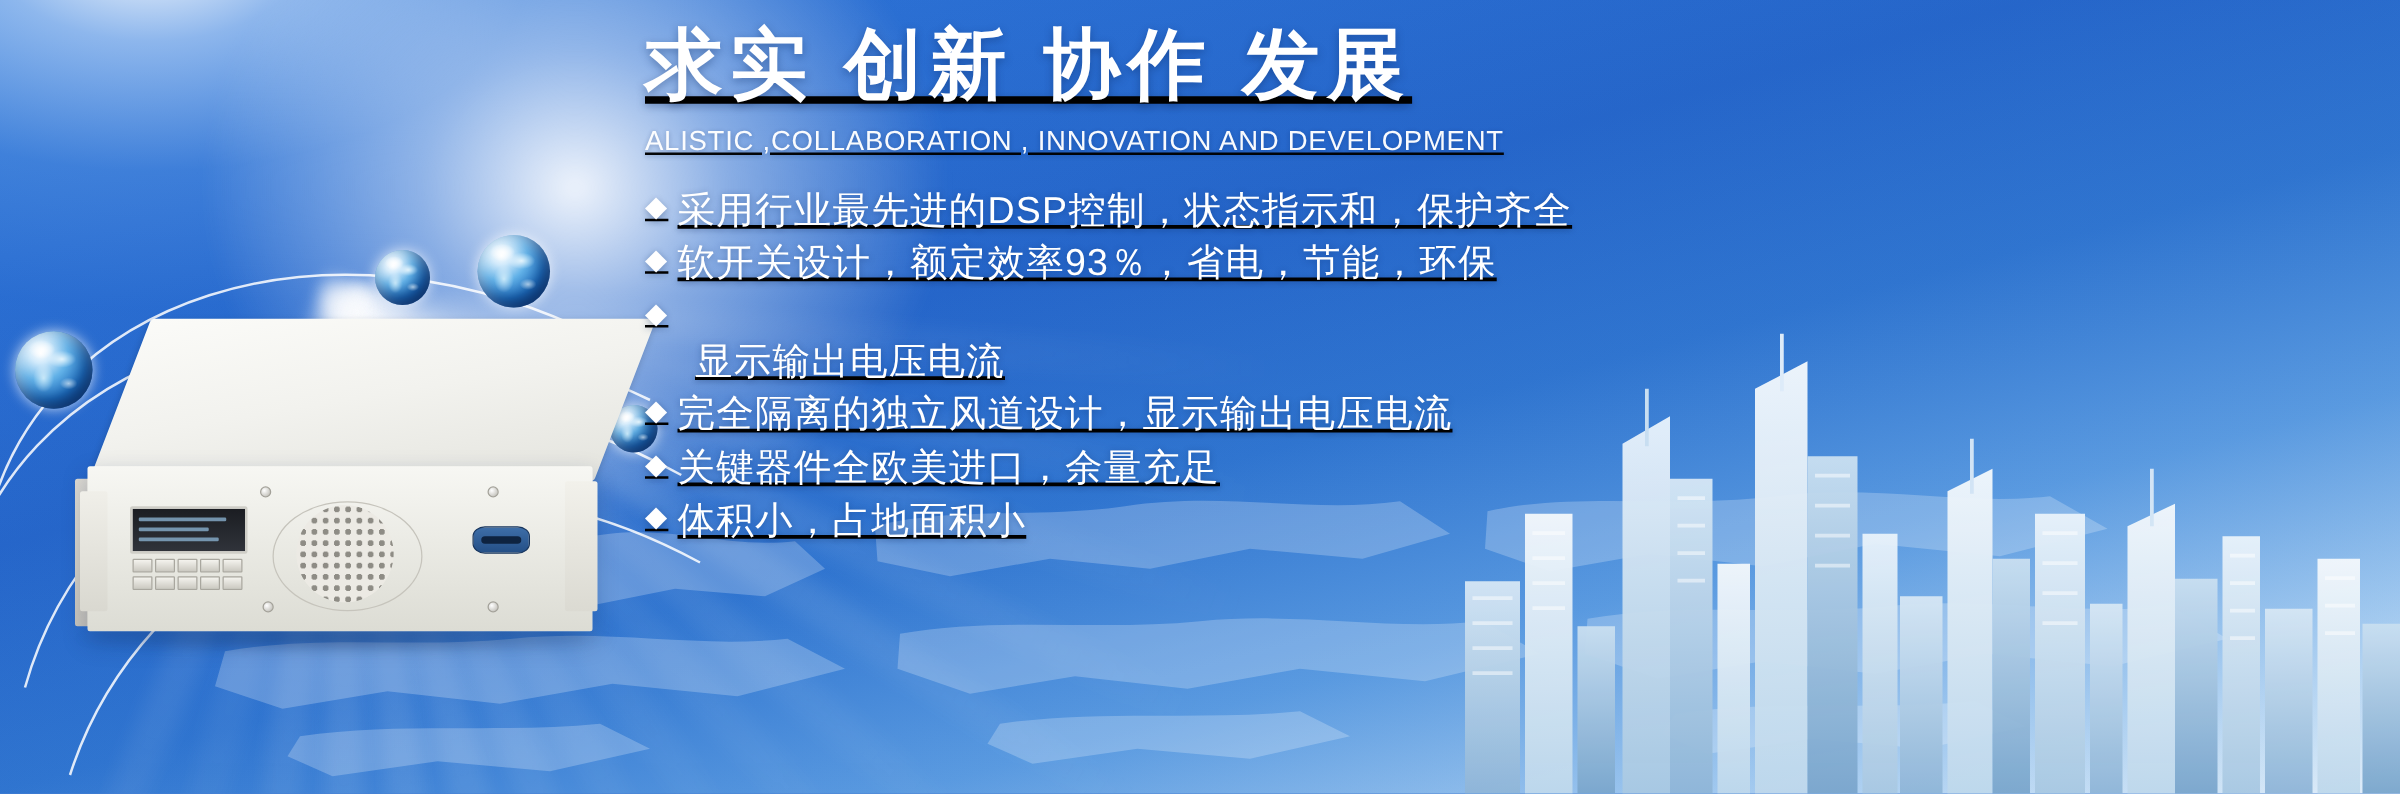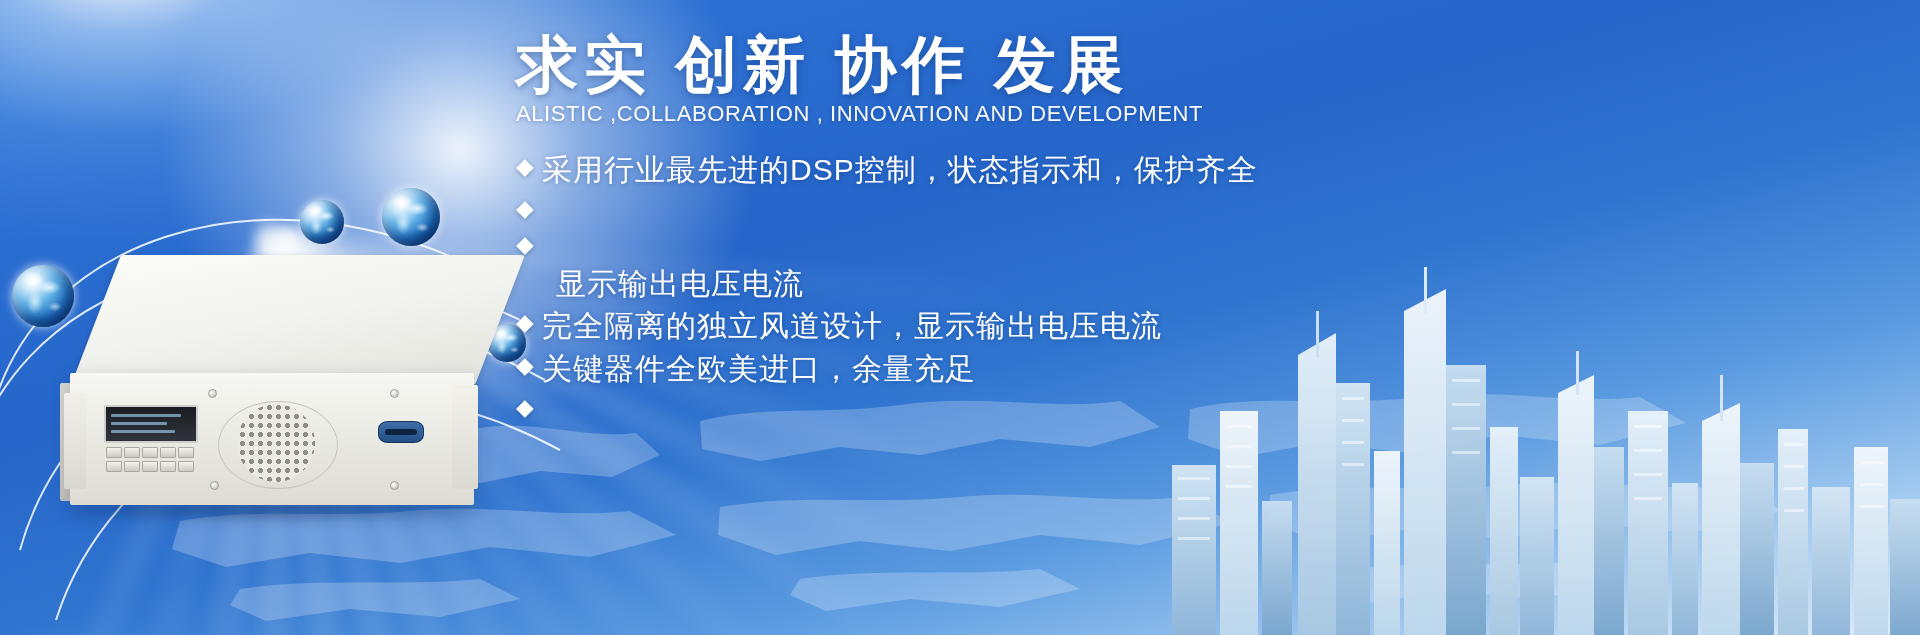--- a/index.html
+++ b/index.html
@@ -107,29 +107,29 @@
   .screw{position:absolute;width:7px;height:7px;border-radius:50%;background:radial-gradient(circle at 35% 35%,#fff,#b6b4ac);border:1px solid #a3a199;}
   .dev-shadow{
     position:absolute;left:0;top:243px;width:430px;height:26px;
     background:radial-gradient(ellipse at center, rgba(25,55,105,.35) 0%, rgba(25,55,105,0) 72%);
     filter:blur(3px);
   }
   
   .city{position:absolute;right:0;bottom:0;width:760px;height:420px;pointer-events:none;}
   .city svg{display:block;width:100%;height:100%;}
   
-  .copy{position:absolute;left:516px;top:30px;width:1330px;}
+  .copy{position:absolute;left:516px;top:18px;width:1330px;text-decoration:underline;}
   .headline{
     font-size:62px;font-weight:bold;color:#ffffff;letter-spacing:6px;
     line-height:1.14;white-space:nowrap;
     text-shadow:0 2px 7px rgba(10,40,95,.38);
   }
   .subhead{
     font-size:22px;color:#ffffff;letter-spacing:.6px;white-space:nowrap;
-    margin-top:0;opacity:.97;
+    margin-top:11px;opacity:.97;
     text-shadow:0 1px 4px rgba(10,40,95,.32);
   }
   .bullets{margin-top:22px;}
   .bullet{
     display:flex;align-items:flex-start;
     font-size:30px;color:#ffffff;line-height:1.42;white-space:nowrap;
     letter-spacing:1px;
     text-shadow:0 1px 5px rgba(10,40,95,.35);
   }
   .dia{
@@ -324,35 +324,37 @@
   <div class="copy">
     <div class="headline">求实 创新 协作 发展</div>
     <div class="subhead">ALISTIC ,COLLABORATION , INNOVATION AND DEVELOPMENT</div>
     <div class="bullets" id="bullets">
         <div class="bullet">
           <span class="dia">◆</span>
           <span class="btxt">采用行业最先进的DSP控制，状态指示和，保护齐全</span>
         </div>
         <div class="bullet">
           <span class="dia">◆</span>
+          <span class="btxt">软开关设计，额定效率93％，省电，节能，环保</span>
         </div>
         <div class="bullet">
           <span class="dia">◆</span>
         </div>
         <div class="bullet cont">
           <span class="dia">◆</span>
           <span class="btxt">显示输出电压电流</span>
         </div>
         <div class="bullet">
           <span class="dia">◆</span>
           <span class="btxt">完全隔离的独立风道设计，显示输出电压电流</span>
         </div>
         <div class="bullet">
           <span class="dia">◆</span>
           <span class="btxt">关键器件全欧美进口，余量充足</span>
         </div>
         <div class="bullet">
           <span class="dia">◆</span>
+          <span class="btxt">体积小，占地面积小</span>
         </div>
       </div>
   </div>
 
 </div>
 
 </body></html>

